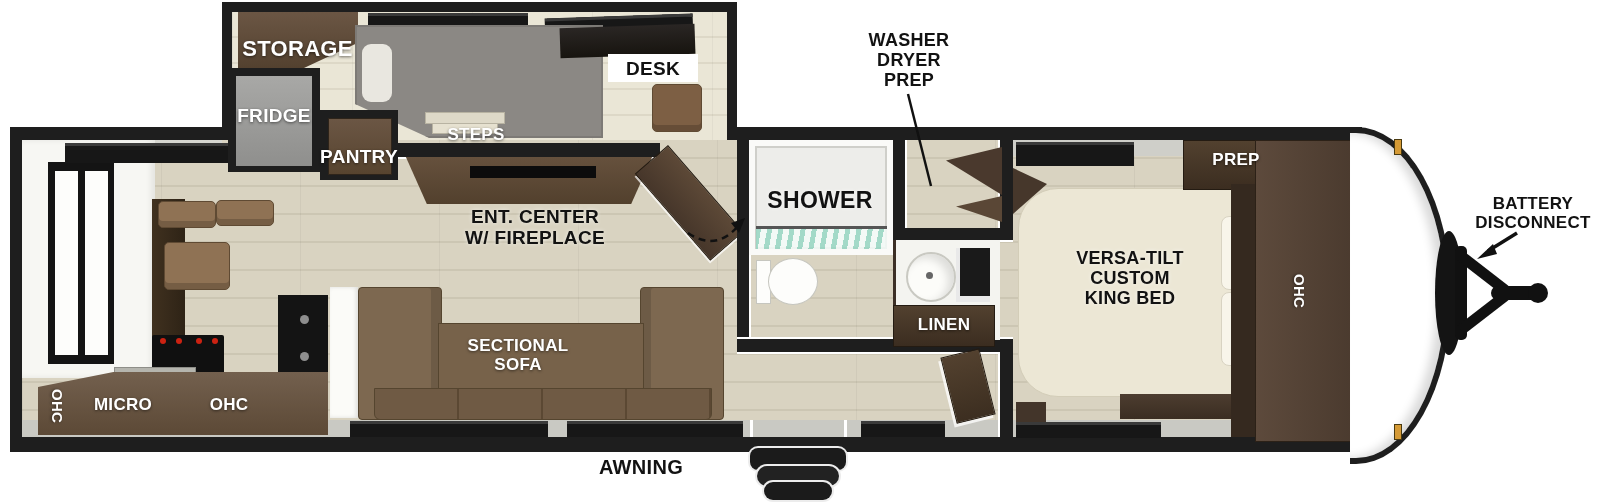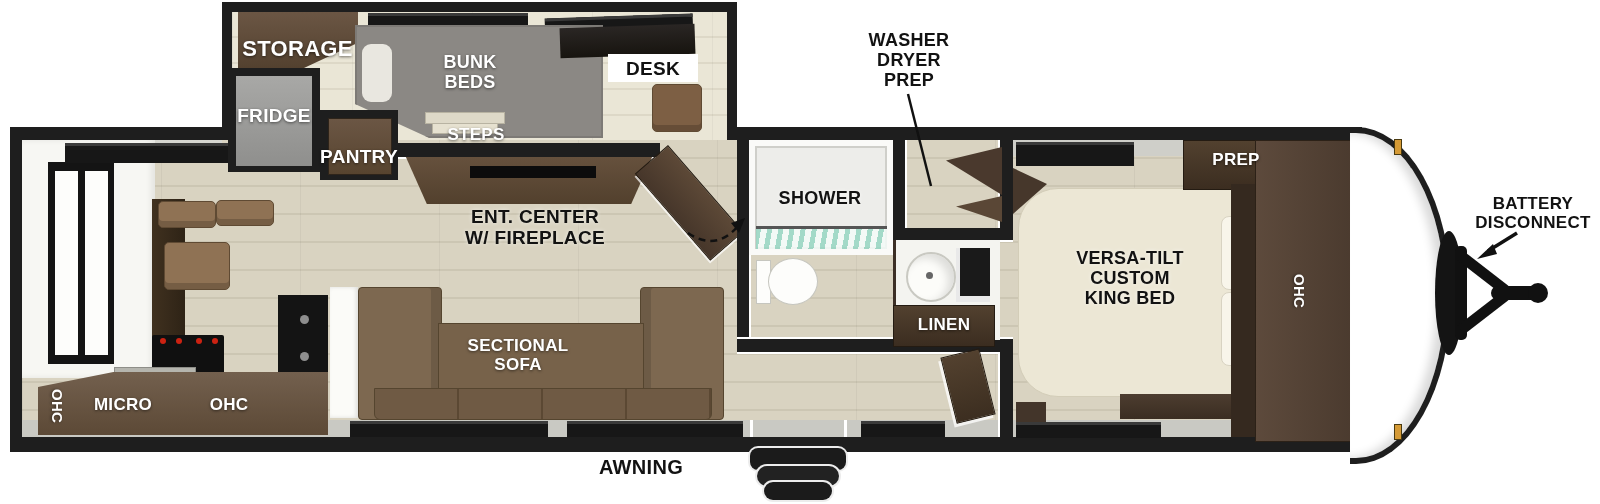--- a/index.html
+++ b/index.html
@@ -80,22 +80,20 @@
   <div class="a" style="left:668px;top:145px;width:113px;height:42px;background:linear-gradient(180deg,#5d4937,#46362a);border:1px solid #241b12;transform:rotate(49deg);transform-origin:0 0;box-shadow:2px 2px 0 rgba(255,255,255,.7);"></div>
 
   <div class="a win" style="left:368px;top:13px;width:160px;height:16px;"></div>
   <div class="a win" style="left:545px;top:16px;width:148px;height:24px;transform:rotate(-2deg);"></div>
 
   <div class="a" style="left:238px;top:12px;width:120px;height:56px;background:linear-gradient(180deg,#6b5644,#53412f);clip-path:polygon(0 0,100% 0,100% 55%,55% 100%,0 100%);"></div>
   <div class="a lbl" style="left:240px;top:37px;width:115px;font-size:22px;">STORAGE</div>
 
   <div class="a" style="left:355px;top:25px;width:248px;height:113px;background:#8b8884;clip-path:polygon(0 0,100% 0,100% 100%,30% 100%,0 70%);box-shadow:inset 0 0 0 2px #7d7a76;"></div>
   <div class="a" style="left:362px;top:44px;width:30px;height:58px;background:#e9e7e0;border-radius:9px;"></div>
-  <div class="a lbl" style="left:420px;top:52px;width:100px;font-size:18px;">BUNK
-BEDS</div>
 
   <div class="a" style="left:228px;top:68px;width:92px;height:104px;background:#1e1e1e;"></div>
   <div class="a" style="left:236px;top:76px;width:76px;height:90px;background:linear-gradient(180deg,#a8a8a6,#8f8f8d);"></div>
   <div class="a lbl" style="left:232px;top:105px;width:84px;font-size:19px;">FRIDGE</div>
 
   <div class="a" style="left:320px;top:110px;width:78px;height:70px;background:#1e1e1e;"></div>
   <div class="a woodcab" style="left:328px;top:118px;width:62px;height:55px;"></div>
   <div class="a lbl" style="left:314px;top:126px;width:90px;font-size:19px;margin-top:20px;">PANTRY</div>
 
   <div class="a" style="left:425px;top:112px;width:78px;height:10px;background:#ded9c8;border:1px solid #b8b3a2;"></div>
@@ -119,21 +117,21 @@
   <div class="a wall" style="left:737px;top:140px;width:12px;height:212px;box-shadow:2px 0 0 #fff;"></div>
   <div class="a wall" style="left:737px;top:339px;width:276px;height:13px;box-shadow:0 -2px 0 #fff,0 2px 0 #fff;"></div>
   <div class="a wall" style="left:1000px;top:140px;width:13px;height:100px;box-shadow:-2px 0 0 #fff;"></div>
   <div class="a wall" style="left:1000px;top:352px;width:13px;height:85px;box-shadow:-2px 0 0 #fff;"></div>
   <div class="a wall" style="left:893px;top:140px;width:12px;height:100px;box-shadow:-2px 0 0 #fff,2px 0 0 #fff;"></div>
   <div class="a wall" style="left:893px;top:228px;width:120px;height:12px;box-shadow:0 2px 0 #fff;"></div>
 
   <div class="a" style="left:749px;top:140px;width:144px;height:115px;background:#ededea;box-shadow:inset 0 0 0 6px #fafaf8,inset 0 0 0 8px #cfcfca;"></div>
   <div class="a" style="left:756px;top:226px;width:131px;height:3px;background:#555;"></div>
   <div class="a" style="left:756px;top:229px;width:131px;height:20px;background:repeating-linear-gradient(100deg,#96d6c2 0 5px,#f4fbf8 5px 11px);opacity:.85;"></div>
-  <div class="a lblk" style="left:760px;top:188px;width:120px;font-size:18px;">SHOWER</div>
+  <div class="a lblk" style="left:760px;top:188px;width:120px;font-size:23px;">SHOWER</div>
 
   <div class="a" style="left:756px;top:260px;width:13px;height:42px;background:#fdfdfb;border:1px solid #c6c6bf;"></div>
   <div class="a" style="left:768px;top:258px;width:48px;height:45px;background:#fdfdfb;border:1px solid #c6c6bf;border-radius:50%;"></div>
 
   <div class="a" style="left:893px;top:240px;width:107px;height:100px;background:#f4f4f0;box-shadow:inset 3px 0 0 #3c2f26;"></div>
   <div class="a" style="left:906px;top:252px;width:46px;height:46px;border-radius:50%;background:#fcfcf9;border:2px solid #c9c9c2;box-shadow:inset -6px 4px 8px rgba(0,0,0,.12);"></div>
   <div class="a" style="left:926px;top:272px;width:7px;height:7px;border-radius:50%;background:#666;"></div>
   <div class="a" style="left:956px;top:248px;width:34px;height:54px;background:#1a1a1a;box-shadow:inset 4px -6px 0 #e9e9e9;"></div>
   <div class="a darkcab" style="left:893px;top:305px;width:100px;height:40px;"></div>
   <div class="a lbl" style="left:900px;top:315px;width:88px;font-size:17px;">LINEN</div>

